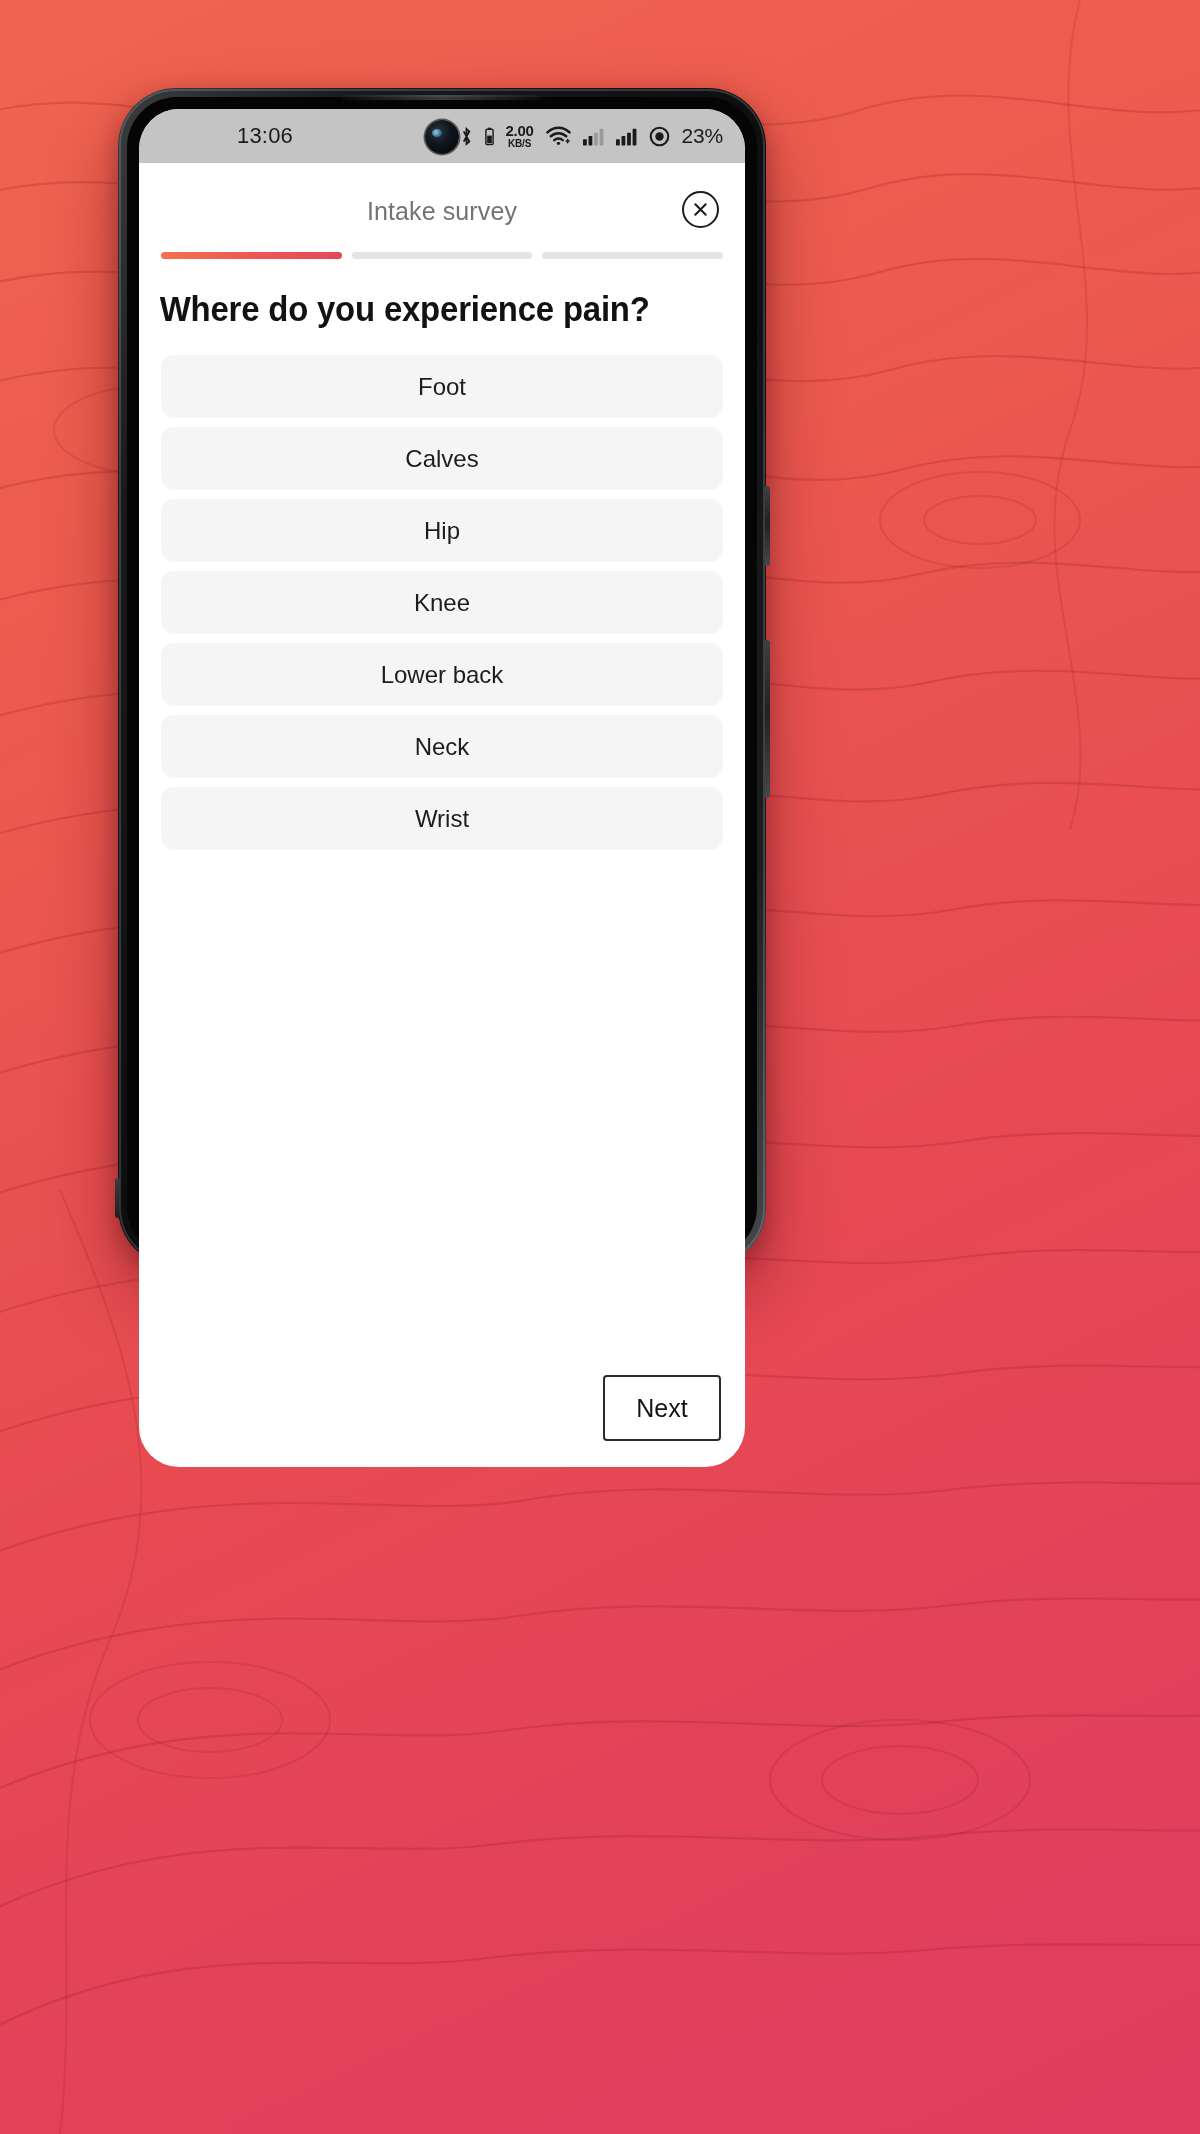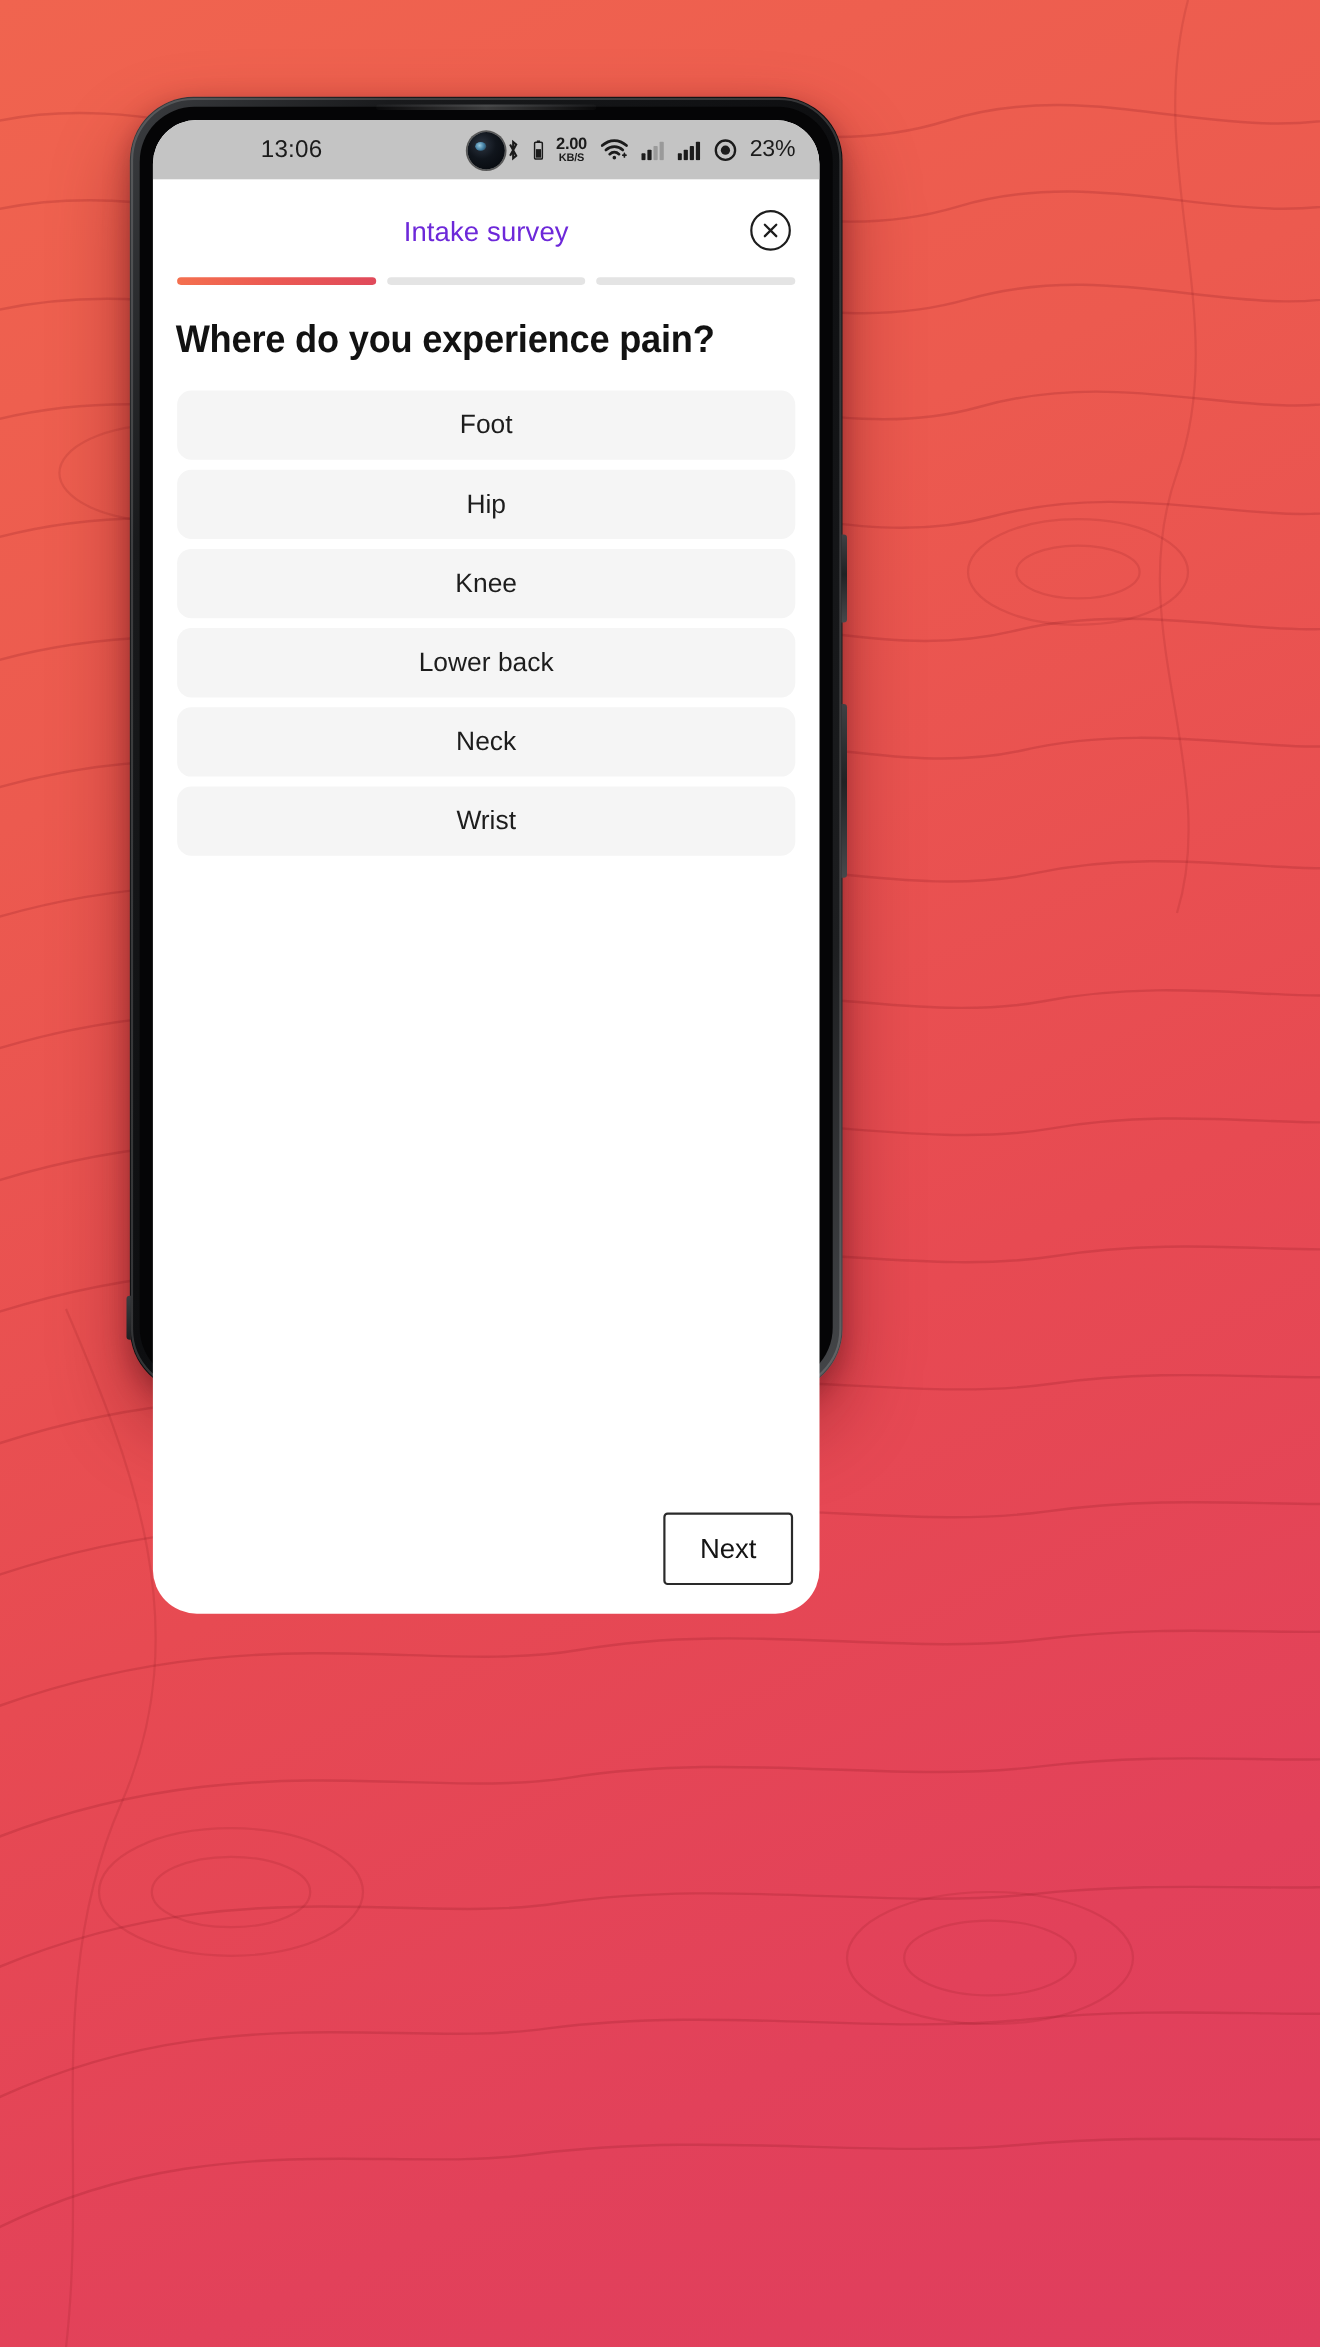--- a/index.html
+++ b/index.html
@@ -174,21 +174,21 @@
   #app-header {
     position: relative;
     display: flex;
     align-items: center;
     justify-content: center;
     padding: 34px 26px 0 26px;
     flex: 0 0 auto;
   }
   #survey-title {
     font-size: 25px;
-    color: #6d28d9;
+    color: #737373;
     letter-spacing: 0.1px;
   }
   #close-button {
     position: absolute;
     right: 26px;
     top: 28px;
     width: 37px;
     height: 37px;
     border-radius: 50%;
     border: 2.2px solid #1d1d1d;
@@ -409,20 +409,23 @@
       <div class="prog-seg"></div>
     </div>
 
     <h1 id="question-title">Where do you experience pain?</h1>
 
     <div id="options-list">
       <div class="option-pill">
           <span>Foot</span>
         </div>
       <div class="option-pill">
+          <span>Calves</span>
+        </div>
+      <div class="option-pill">
           <span>Hip</span>
         </div>
       <div class="option-pill">
           <span>Knee</span>
         </div>
       <div class="option-pill">
           <span>Lower back</span>
         </div>
       <div class="option-pill">
           <span>Neck</span>

